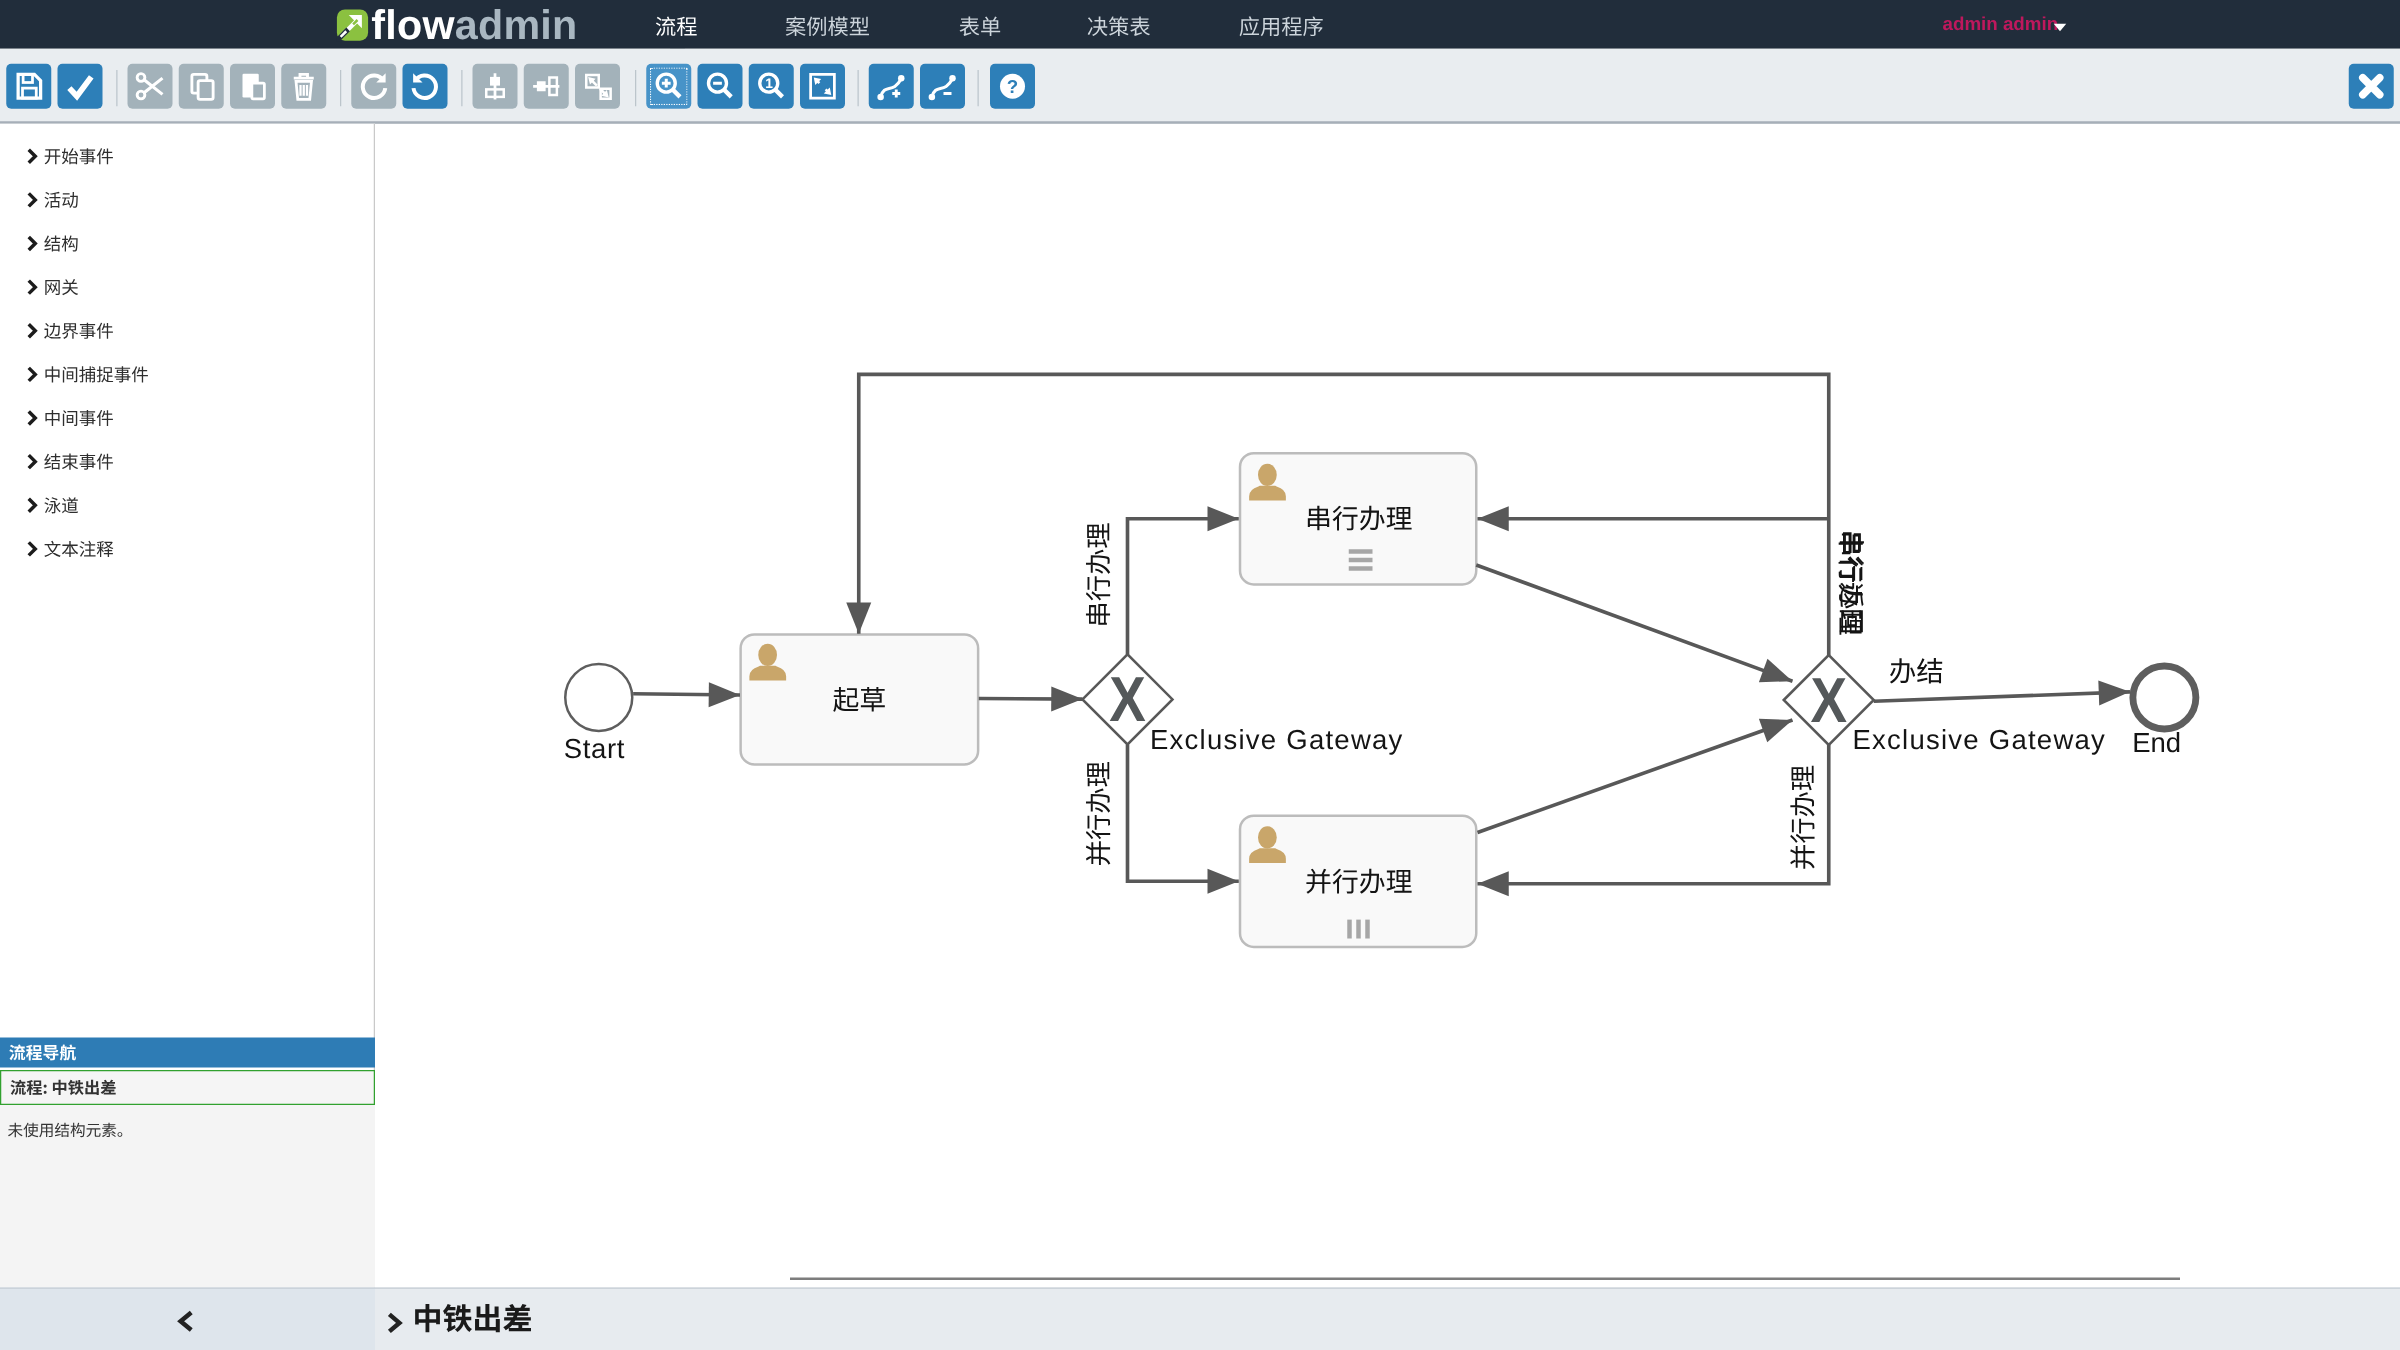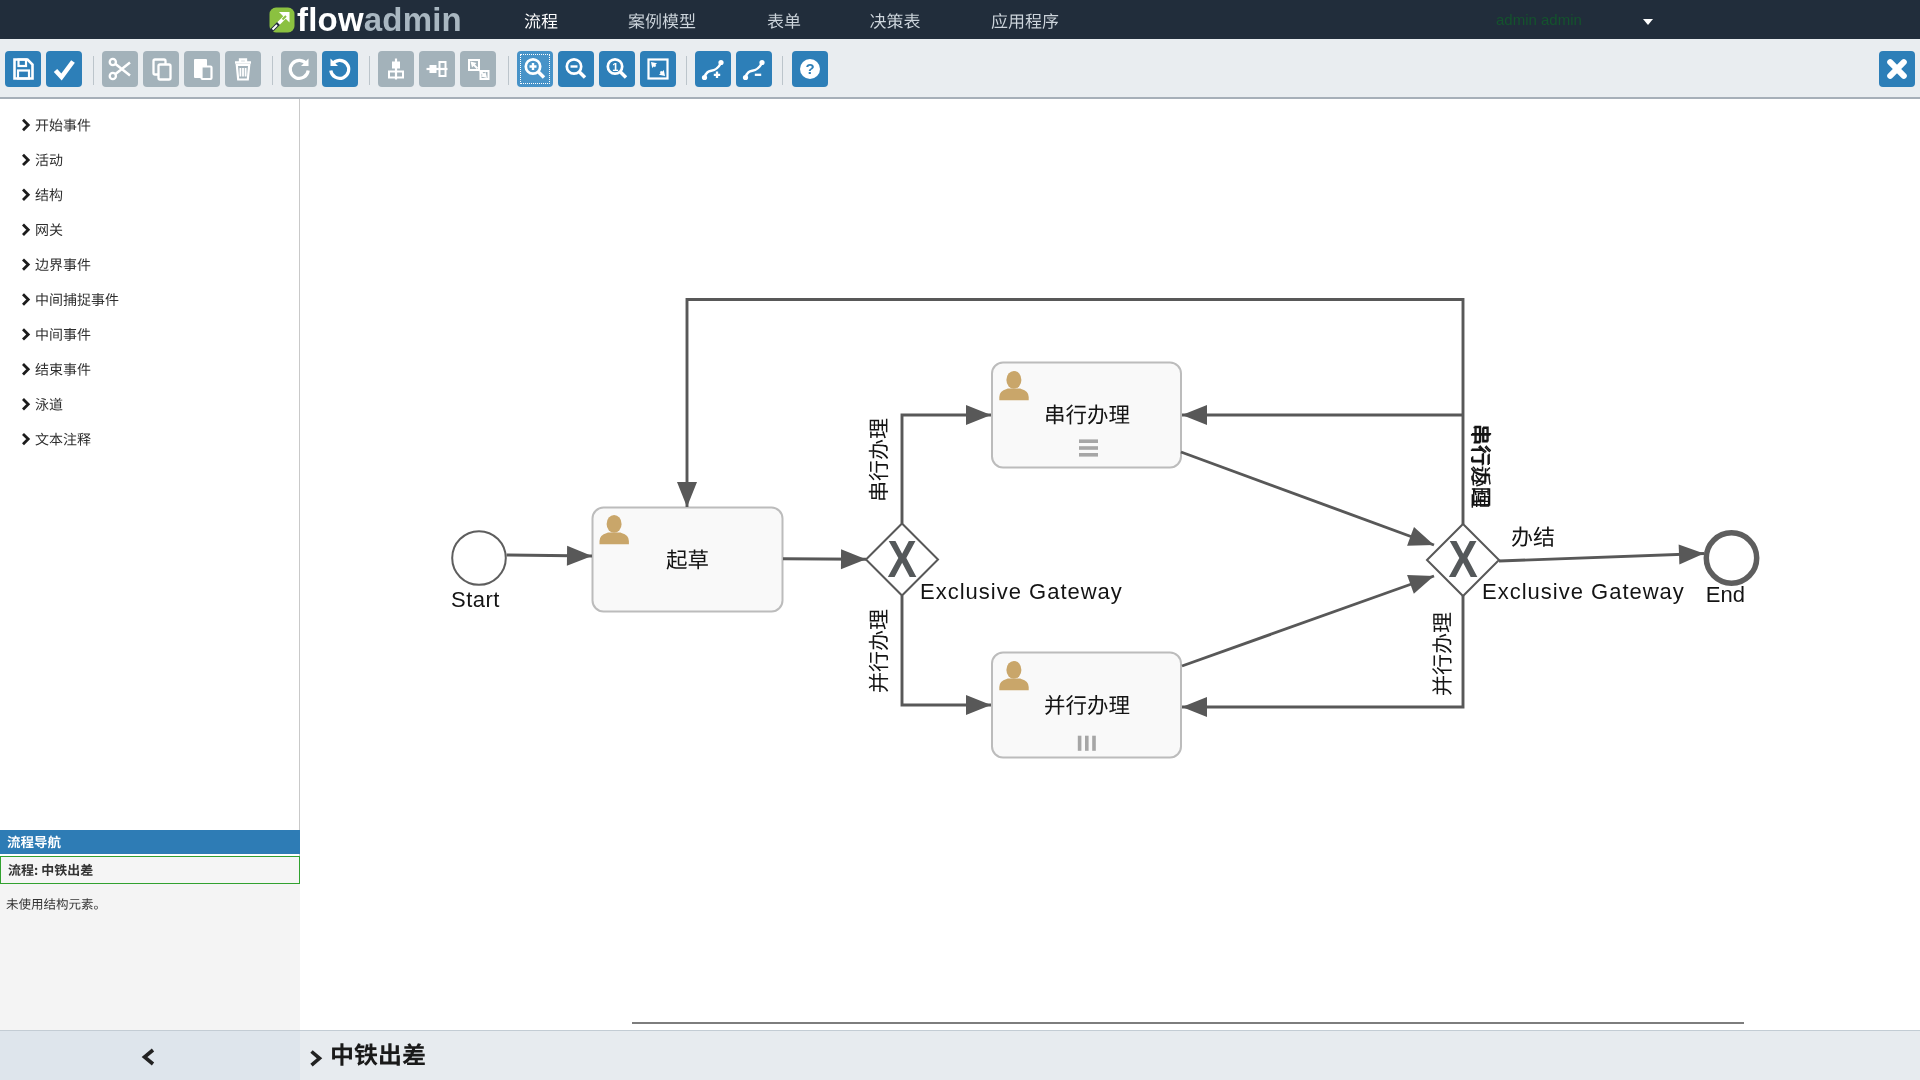--- a/index.html
+++ b/index.html
@@ -13,21 +13,21 @@
 #sidebar{position:absolute;left:0;top:99px;width:300px;height:931px;background:#fff;border-right:1px solid #c9c9c9}
 #panel{position:absolute;left:0;top:830px;width:300px;height:200px}
 #phead{position:absolute;left:0;top:0;width:300px;height:24px;background:#2e7cb5}
 #prow{position:absolute;left:0;top:26px;width:300px;height:28px;background:#f5f5f5;border:1px solid #31a12f}
 #pbody{position:absolute;left:0;top:54px;width:300px;height:146px;background:#f4f4f4}
 #barL{position:absolute;left:0;top:1030px;width:300px;height:50px;background:#dee5ec;border-top:1px solid #c3ccd4}
 #barR{position:absolute;left:300px;top:1030px;width:1620px;height:50px;background:#e7ebef;border-top:1px solid #c3ccd4}
 #logo{position:absolute;left:269px;top:7px;width:26px;height:26px}
 #logotext{position:absolute;left:297px;top:0px;font-size:33px;font-weight:700;letter-spacing:0.2px;color:#fff;line-height:40px}
 #logotext span{color:#a9b7c1}
-#admin{position:absolute;left:1496px;top:10px;font-size:15px;font-weight:400;color:#14532d;line-height:20px}
+#admin{position:absolute;left:1554px;top:10px;font-size:15px;font-weight:700;color:#be185d;line-height:20px}
 #admincaret{position:absolute;left:1643px;top:19px;width:0;height:0;border-left:5px solid transparent;border-right:5px solid transparent;border-top:6px solid #fff}
 svg{display:block}
 #overlay{position:absolute;left:0;top:0;width:1920px;height:1080px;pointer-events:none}
 </style></head><body>
 
 <div id="nav"></div>
 <div id="caret"></div>
 <div id="toolbar">
     <div class="btn b" style="left:5px">
       <svg width="36" height="36" viewBox="0 0 36 36">

